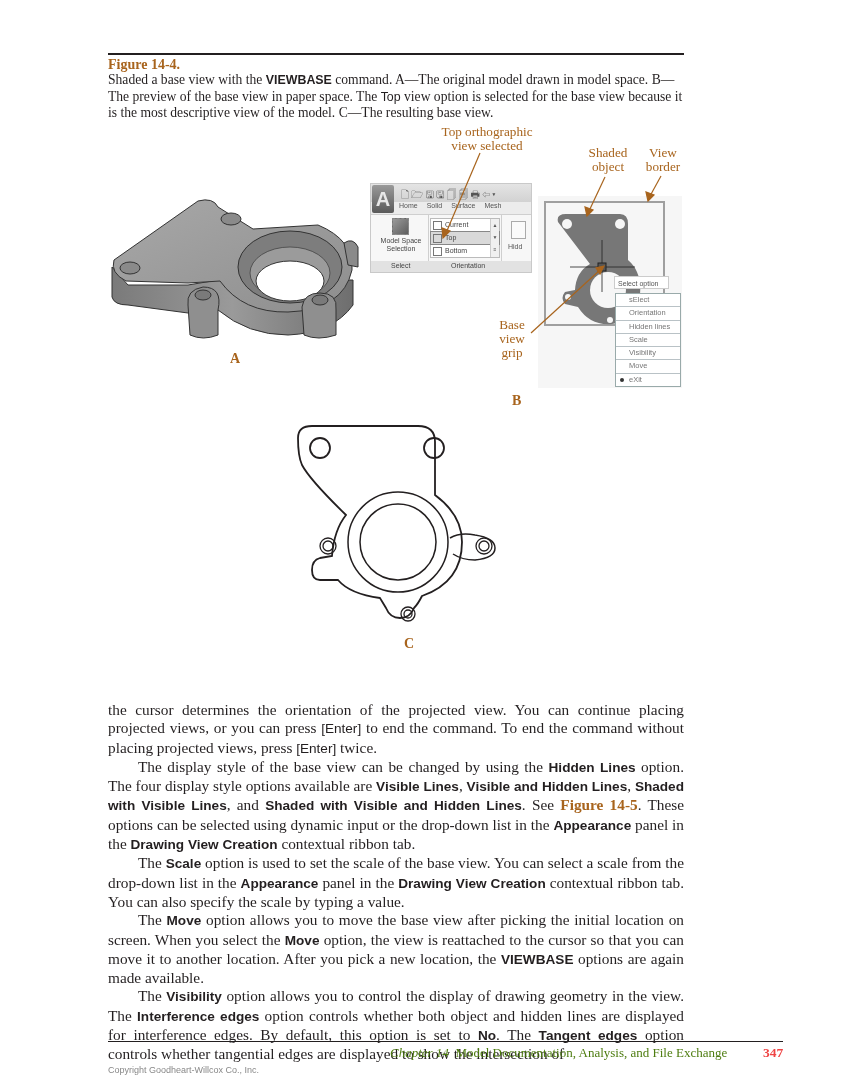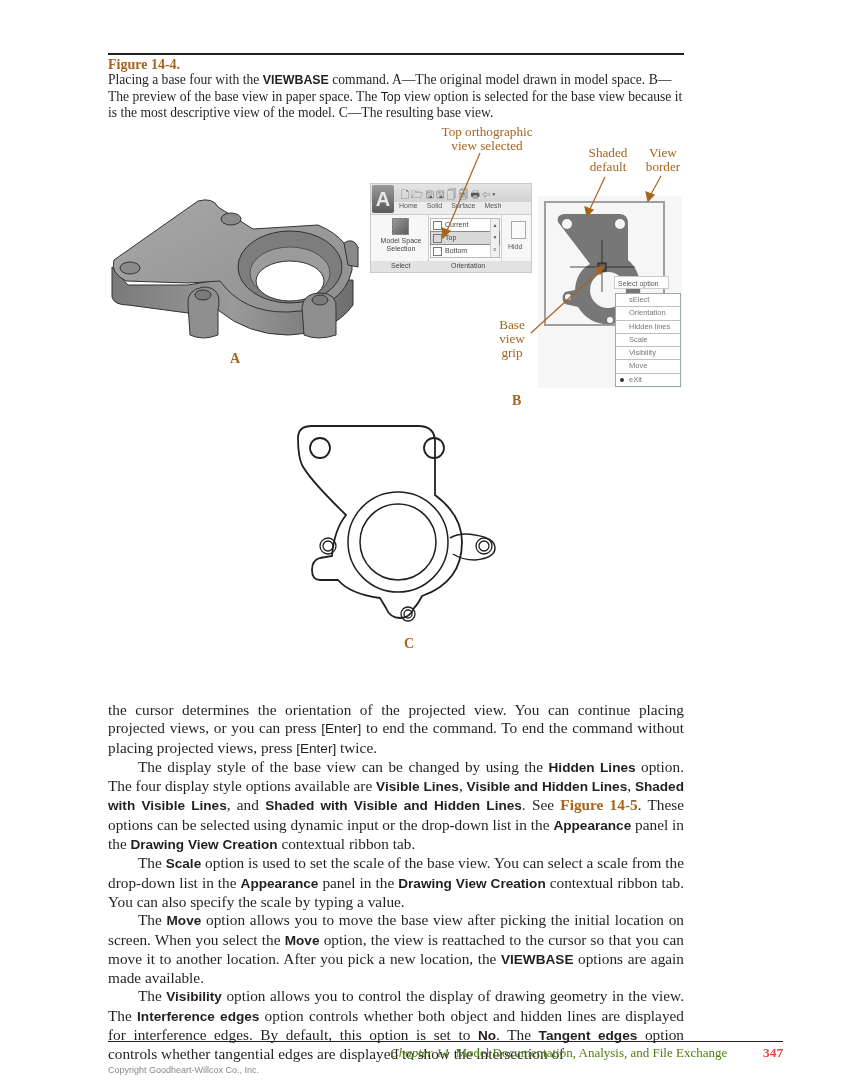--- a/index.html
+++ b/index.html
@@ -48,21 +48,21 @@
   .footer-chap { position:absolute; left:390px; top:1045px; font-family:"Liberation Serif", serif; font-size:13px; color:#4d7c0f; white-space:nowrap; }
   .footer-chap i { font-style:italic; }
   .footer-page { position:absolute; left:763px; top:1045px; font-family:"Liberation Serif", serif; font-weight:bold; font-size:13.5px; color:#ef4444; }
 </style>
 </head>
 <body>
 
 <div class="topline"></div>
 <div class="fig-title">Figure 14-4.</div>
 <div class="caption">
-  <span>Placing a base four with the </span><b>VIEWBASE</b><span> command. A—The original model drawn in model space. B—The preview of the base view in paper space. The </span><span class="sm">Top</span><span> view option is selected for the base view because it is the most descriptive view of the model. C—The resulting base view.</span>
+  <span>Shaded a base view with the </span><b>VIEWBASE</b><span> command. A—The original model drawn in model space. B—The preview of the base view in paper space. The </span><span class="sm">Top</span><span> view option is selected for the base view because it is the most descriptive view of the model. C—The resulting base view.</span>
 </div>
 
 <svg style="position:absolute;left:108px;top:195px;" width="255" height="150" viewBox="0 0 255 150">
   <defs>
     <linearGradient id="gtop" x1="0" y1="0" x2="1" y2="1">
         <stop offset="0" stop-color="#a8a8a8"></stop>
         <stop offset="1" stop-color="#8e8e8e"></stop>
       </linearGradient>
     <linearGradient id="gside" x1="0" y1="0" x2="1" y2="0">
         <stop offset="0" stop-color="#7a7a7a"></stop>
@@ -89,21 +89,21 @@
   <path d="M236 48 Q245 42 250 52 L250 72 L240 70 Z" fill="#8a8a8a" stroke="#333" stroke-width="1"></path>
 </svg>
 <div class="panel-label" style="left:230px;top:351px;">A</div>
 
 <div class="callout" style="left:432px;top:125px;width:110px;">
   <div>Top orthographic</div>
   <div>view selected</div>
 </div>
 <div class="callout" style="left:580px;top:146px;width:56px;">
   <div>Shaded</div>
-  <div>default</div>
+  <div>object</div>
 </div>
 <div class="callout" style="left:640px;top:146px;width:46px;">
   <div>View</div>
   <div>border</div>
 </div>
 <div class="callout" style="left:494px;top:318px;width:36px;">
   <div>Base</div>
   <div>view</div>
   <div>grip</div>
 </div>

